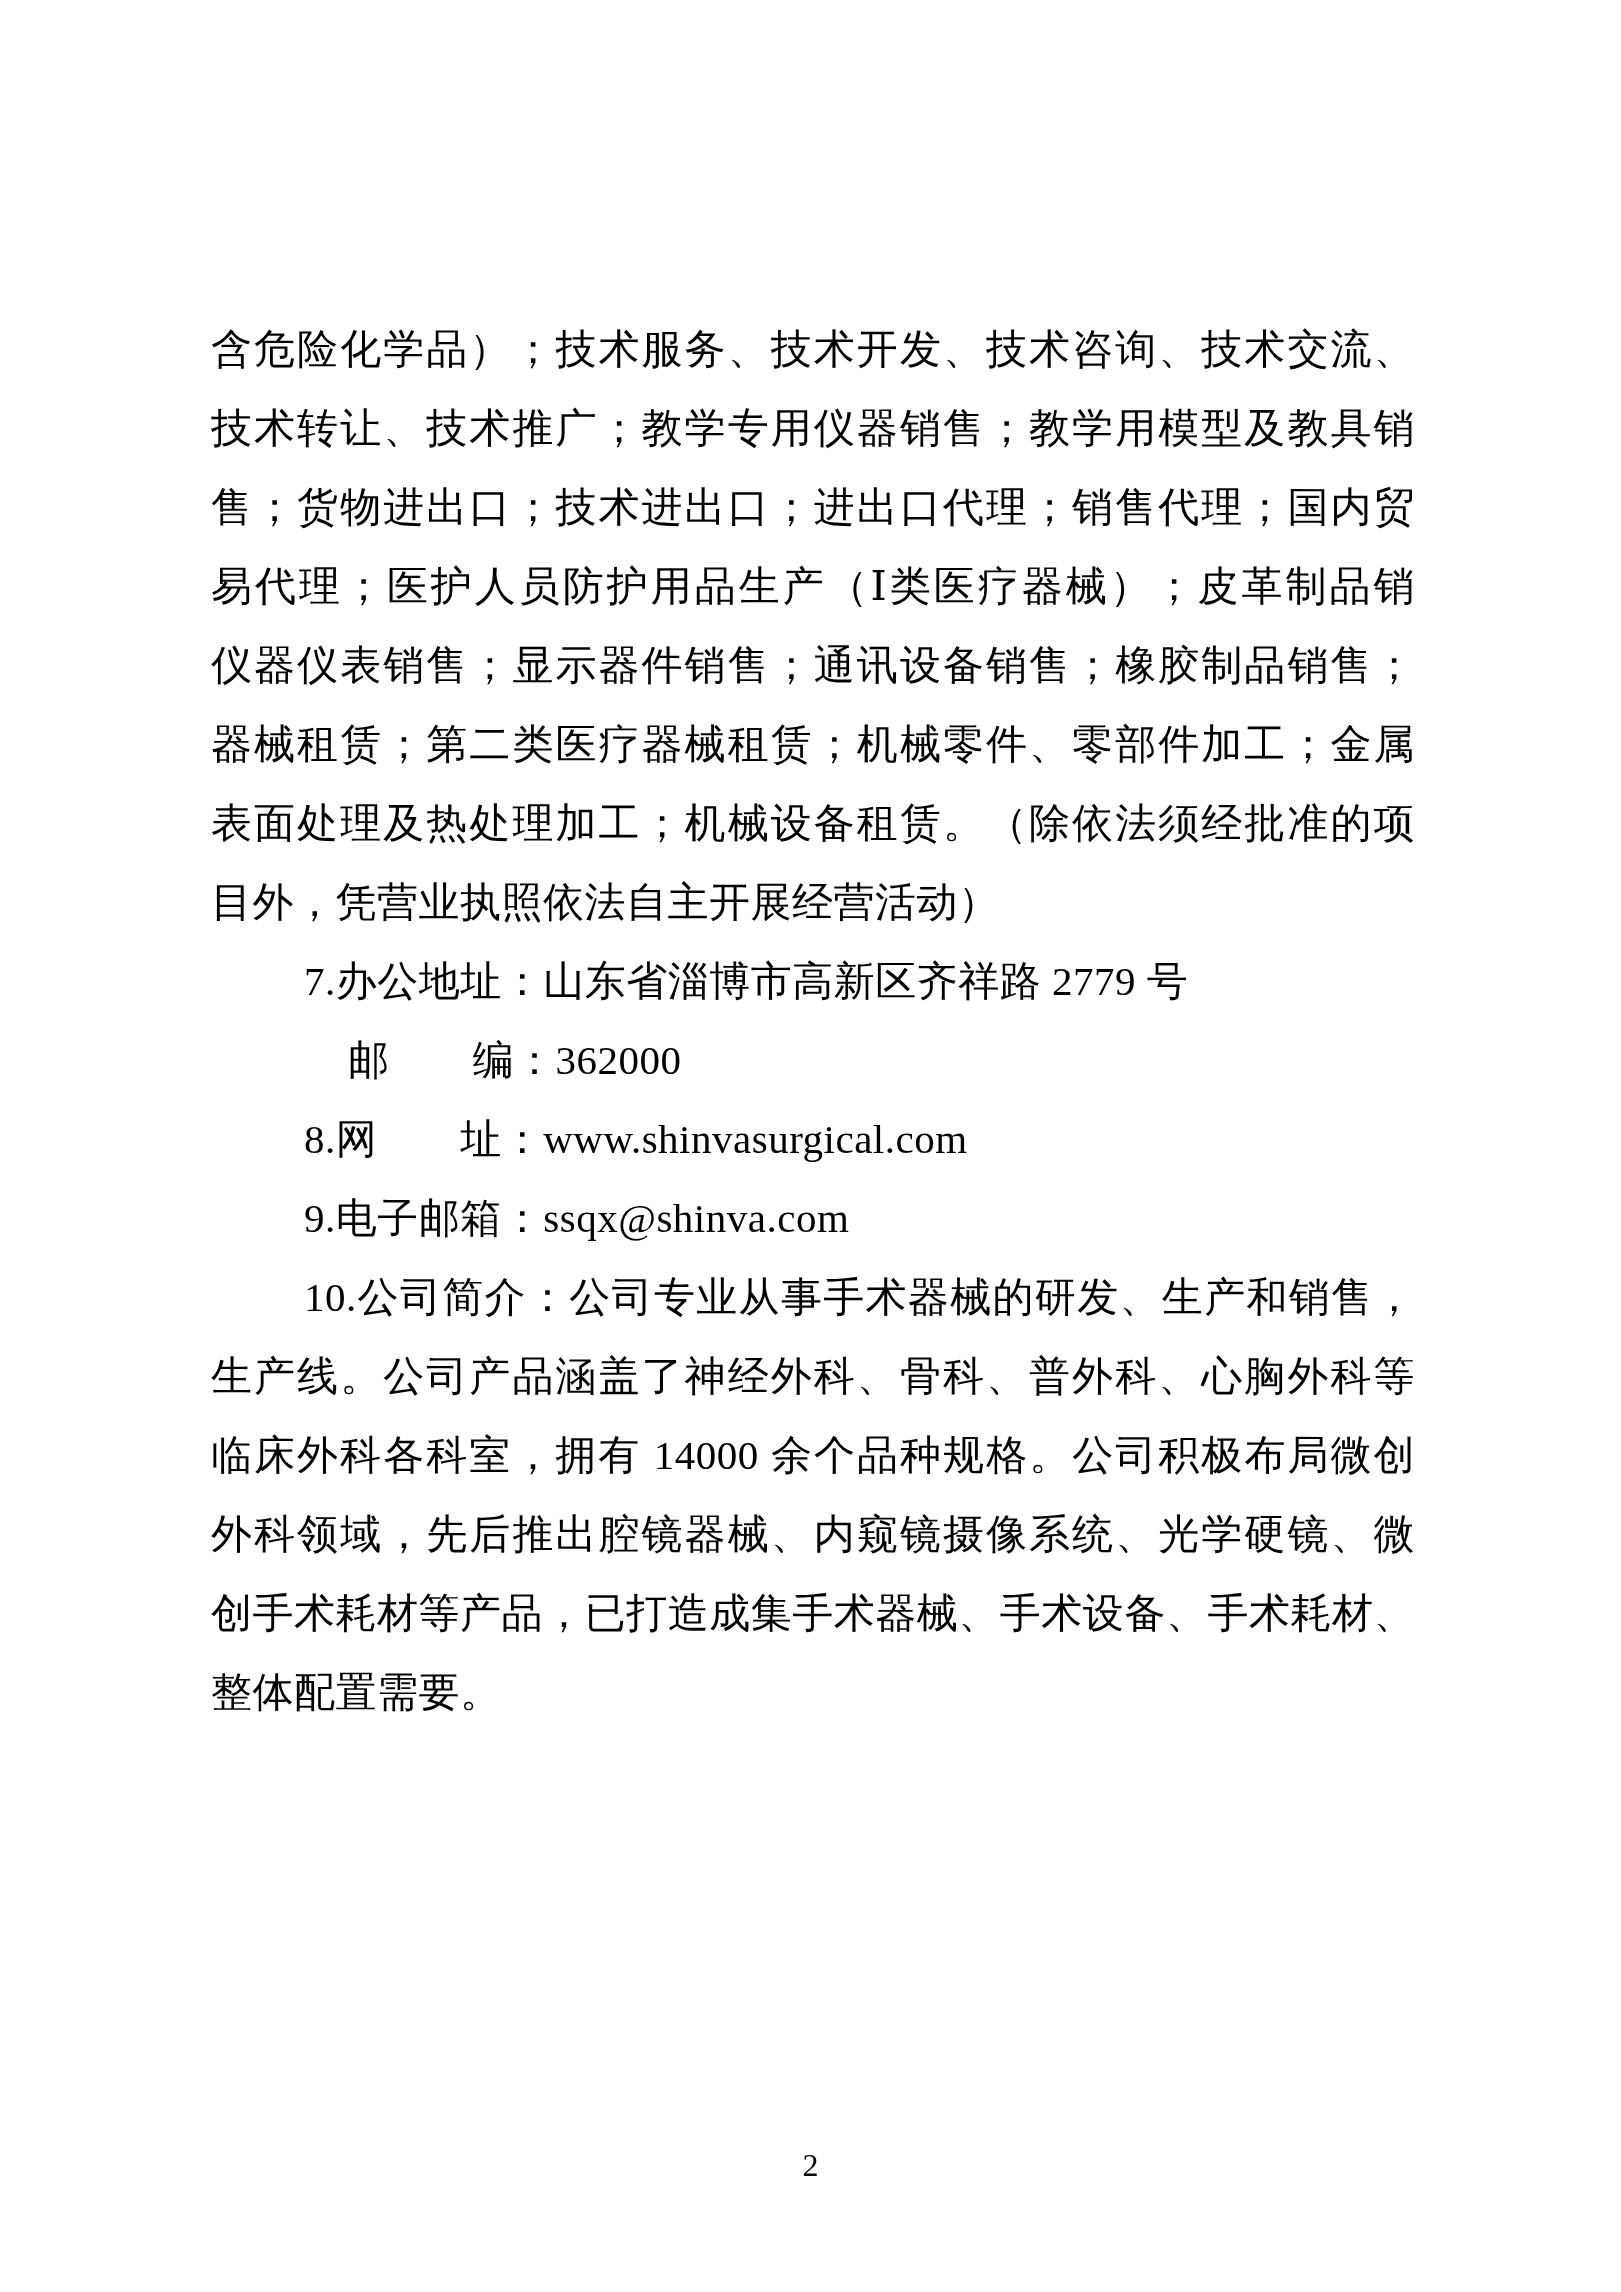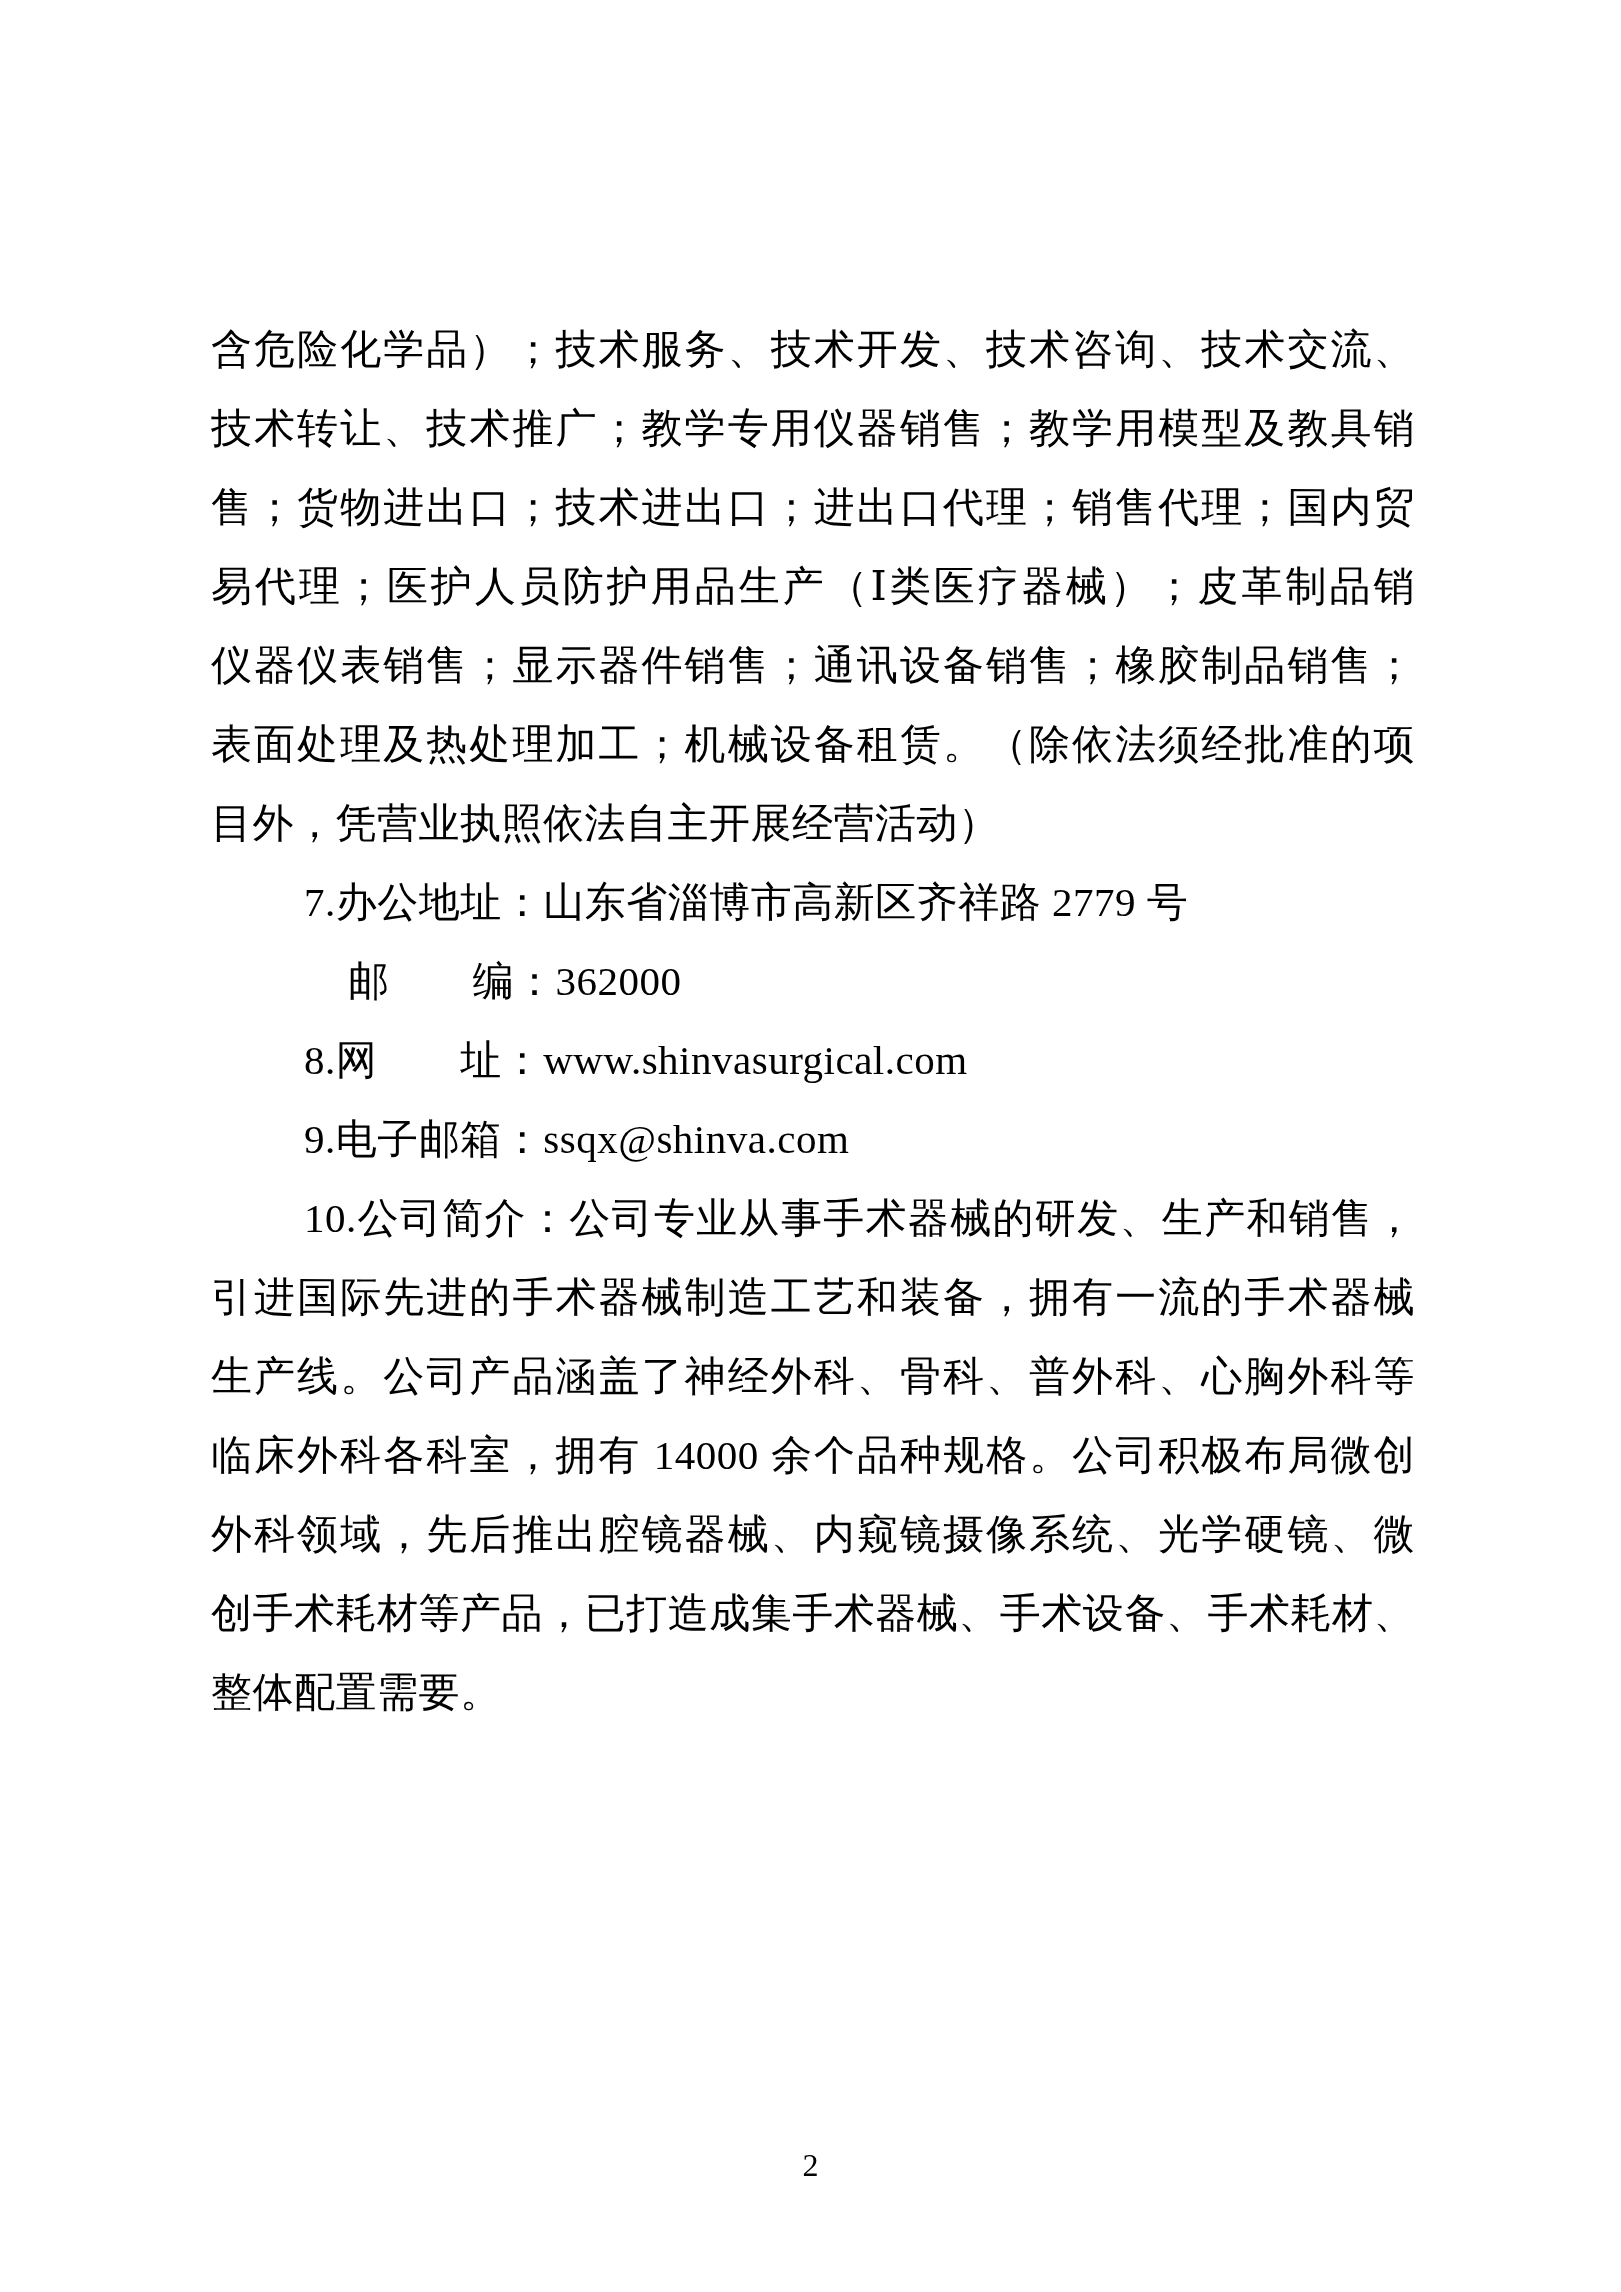--- a/index.html
+++ b/index.html
@@ -52,30 +52,30 @@
 <body>
 
 <div class="page">
   <div class="text-block">
 
     <div class="ln j">含危险化学品）；技术服务、技术开发、技术咨询、技术交流、</div>
     <div class="ln j">技术转让、技术推广；教学专用仪器销售；教学用模型及教具销</div>
     <div class="ln j">售；货物进出口；技术进出口；进出口代理；销售代理；国内贸</div>
     <div class="ln j">易代理；医护人员防护用品生产（Ⅰ类医疗器械）；皮革制品销</div>
     <div class="ln j">仪器仪表销售；显示器件销售；通讯设备销售；橡胶制品销售；</div>
+    <div class="ln j">器械租赁；第二类医疗器械租赁；机械零件、零部件加工；金属</div>
     <div class="ln j">表面处理及热处理加工；机械设备租赁。（除依法须经批准的项</div>
     <div class="ln">目外，凭营业执照依法自主开展经营活动）</div>
 
     <div class="ln i2">7.办公地址：山东省淄博市高新区齐祥路 2779 号</div>
     <div class="ln i3">邮　　编：362000</div>
     <div class="ln i2">8.网　　址：www.shinvasurgical.com</div>
     <div class="ln i2">9.电子邮箱：ssqx@shinva.com</div>
 
     <div class="ln i2 j">10.公司简介：公司专业从事手术器械的研发、生产和销售，</div>
-    <div class="ln j">引进国际先进的手术器械制造工艺和装备，拥有一流的手术器械</div>
     <div class="ln j">生产线。公司产品涵盖了神经外科、骨科、普外科、心胸外科等</div>
     <div class="ln j">临床外科各科室，拥有 14000 余个品种规格。公司积极布局微创</div>
     <div class="ln j">外科领域，先后推出腔镜器械、内窥镜摄像系统、光学硬镜、微</div>
     <div class="ln j">创手术耗材等产品，已打造成集手术器械、手术设备、手术耗材、</div>
     <div class="ln">整体配置需要。</div>
 
   </div>
 
   <div class="footer-pagenum">2</div>
 </div>

